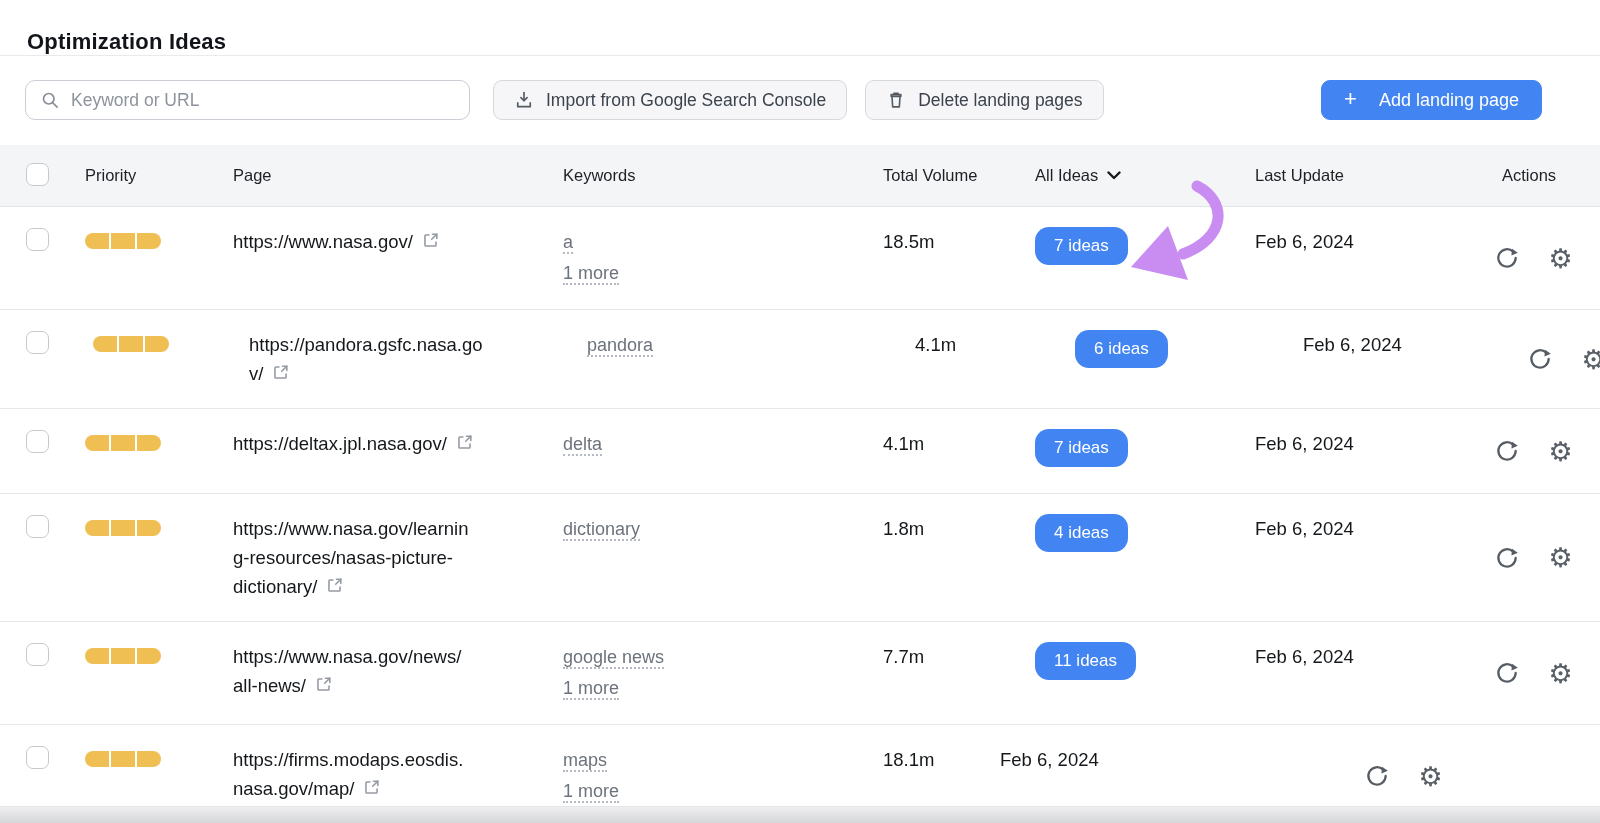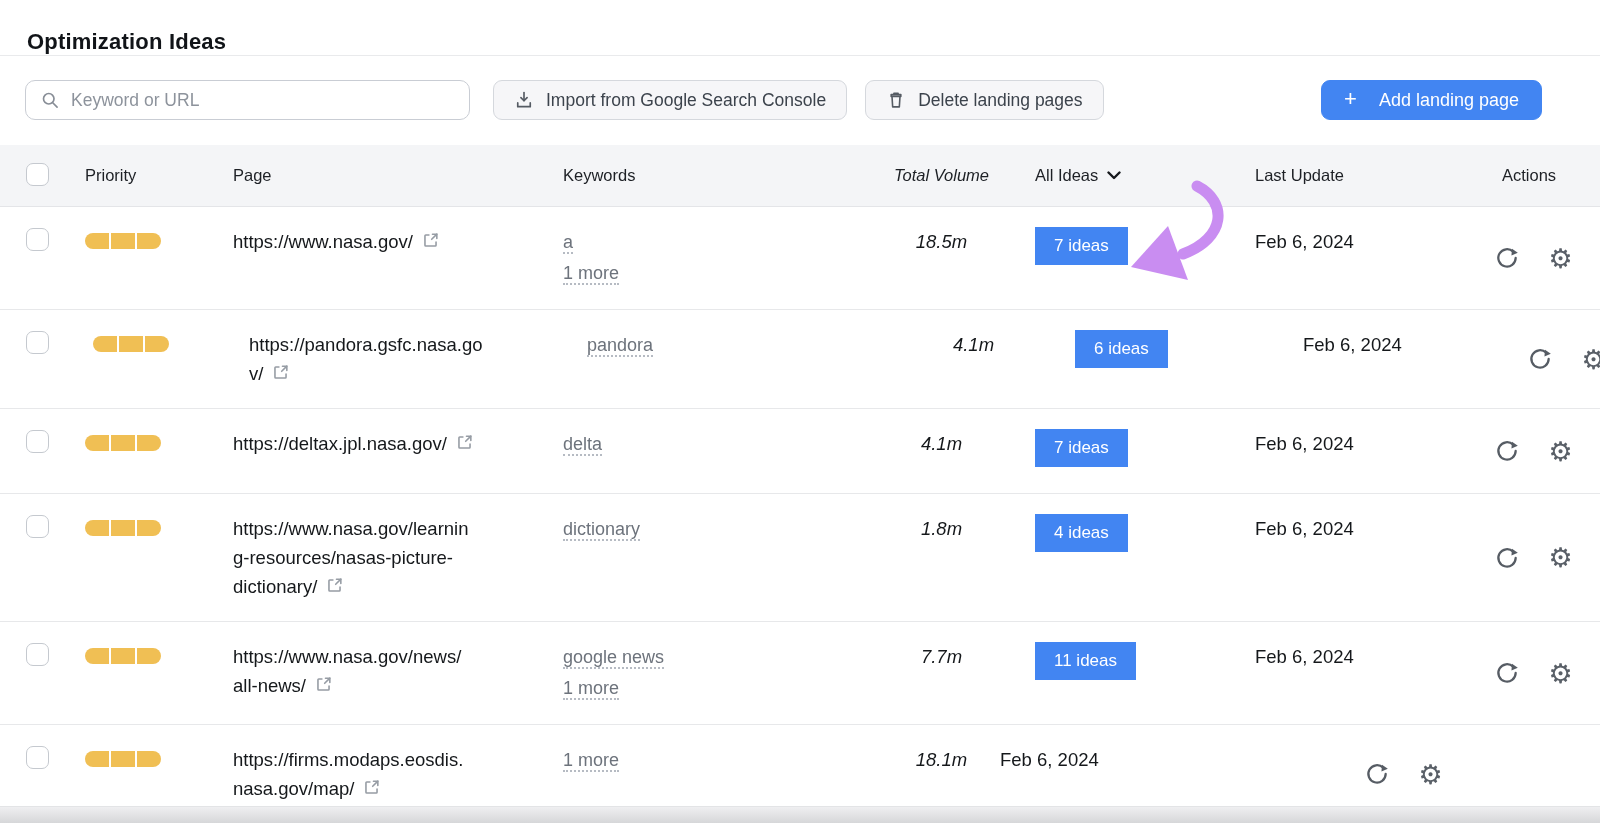--- a/index.html
+++ b/index.html
@@ -21,40 +21,40 @@
   .btn-import { margin-left:23px; }
   .btn-delete { margin-left:18px; }
   .btn-blue { margin-left:auto; background:#4285f2; border:1px solid #4285f2; color:#fff; padding:0 22px; font-size:18px; }
   .btn-blue .plus { font-size:22px; font-weight:400; margin-right:10px; line-height:1; position:relative; top:-1px; }
   .icon16 { width:20px; height:20px; flex:0 0 auto; }
 
   
   .grid { display:grid; grid-template-columns:85px 148px 330px 320px 117px 255px 215px 1fr; }
   .thead { margin-top:33px; height:62px; background:#f4f5f7; border-bottom:1px solid #e4e5e8; align-items:center; font-size:16.5px; color:#1d2025; }
   .c-check { padding-left:26px; }
-  .c-vol { text-align:center; justify-self:stretch;font-style:italic; }
+  .c-vol { text-align:left; justify-self:stretch; }
   .c-ideas { padding-left:35px; }
   .h-allideas { display:flex; align-items:center; gap:9px; cursor:pointer; }
   .chev { width:14px; height:9px; }
 
   
   .row { align-items:start; border-bottom:1px solid #e7e8ea; padding:20px 0; position:relative; }
   .row:last-child { border-bottom:none; }
   .checkbox { display:inline-block; width:23px; height:23px; border:1.5px solid #c5c9cf; border-radius:7px; background:#fff; cursor:pointer; margin-top:1px; }
   .prio { display:inline-flex; gap:2px; margin-top:6px; }
   .prio i { width:24px; height:16px; background:#f0bf54; }
   .prio i:first-child { border-radius:8px 0 0 8px; }
   .prio i:last-child { border-radius:0 8px 8px 0; }
   .c-page { font-size:18.5px; line-height:29px; color:#15181b; width:330px; padding-right:18px; }
   .ul-block { display:block; }
   .ext { width:19px; height:19px; margin-left:8px; position:relative; top:2px; }
   .kwline { line-height:30px; }
   .kw { font-size:18px; color:#6d737c; text-decoration:none; border-bottom:2px dotted #b6bbc3; cursor:pointer; }
   .vol { font-size:18.5px; line-height:29px; }
-  .ideas-btn { display:inline-block; background:#4285f2; color:#fff; font-size:17px; font-weight:500; line-height:38px; height:38px; padding:0 19px; border-radius:0; border:none; cursor:pointer; font-family:inherit; }
+  .ideas-btn { display:inline-block; background:#4285f2; color:#fff; font-size:17px; font-weight:500; line-height:38px; height:38px; padding:0 19px; border-radius:14px; border:none; cursor:pointer; font-family:inherit; }
   .date { font-size:18.5px; line-height:29px; }
   .c-actions { align-self:stretch; display:flex; align-items:center; justify-content:flex-end; gap:27px; padding-right:26px; }
   .act { cursor:pointer; display:flex; align-items:center; justify-content:center; width:27px; height:27px; }
   .gear { font-family:"DejaVu Sans",sans-serif; font-size:27px; color:#5a6068; line-height:1; }
 
   .r1 { min-height:98px; } .r2 { min-height:97px;gap:8px; } .r3 { min-height:85px; }
   .r4 { min-height:128px; } .r5 { min-height:96px; } .r6 { min-height:97px; }
 
   
   .bottom-strip { position:absolute; left:0; right:0; bottom:0; height:17px; background:linear-gradient(#efeff1,#d6d7d9); border-top:1px solid #e3e4e6; z-index:5; }
@@ -275,20 +275,21 @@
           <i></i>
           <i></i>
           <i></i>
         </span></div>
     <div class="c-page"><span class="ul-block">https://firms.modaps.eosdis.</span><span>nasa.gov/map/</span><svg class="ext" viewBox="0 0 24 24" fill="none" stroke="#969ca4" stroke-width="2" stroke-linecap="round" stroke-linejoin="round">
           <path d="M10 5H6a1 1 0 0 0-1 1v12a1 1 0 0 0 1 1h12a1 1 0 0 0 1-1v-4"></path>
           <path d="M13.5 10.5 20 4"></path>
           <path d="M14.5 4H20v5.5"></path>
         </svg></div>
     <div>
+      <div class="kwline"><a class="kw">maps</a></div>
       <div class="kwline"><a class="kw">1 more</a></div>
     </div>
     <div class="c-vol vol">18.1m</div>
     <div class="date">Feb 6, 2024</div>
     <div class="c-actions">
       <span class="act">
           <svg width="26" height="26" viewBox="0 0 24 24" fill="none" stroke="#565c64" stroke-width="2.1" stroke-linecap="round">
             <path d="M20 12a8 8 0 1 1-2.3-5.7"></path>
             <polygon points="22,7.2 16.6,3.4 16.1,9.7" fill="#565c64" stroke="none"></polygon>
           </svg>

